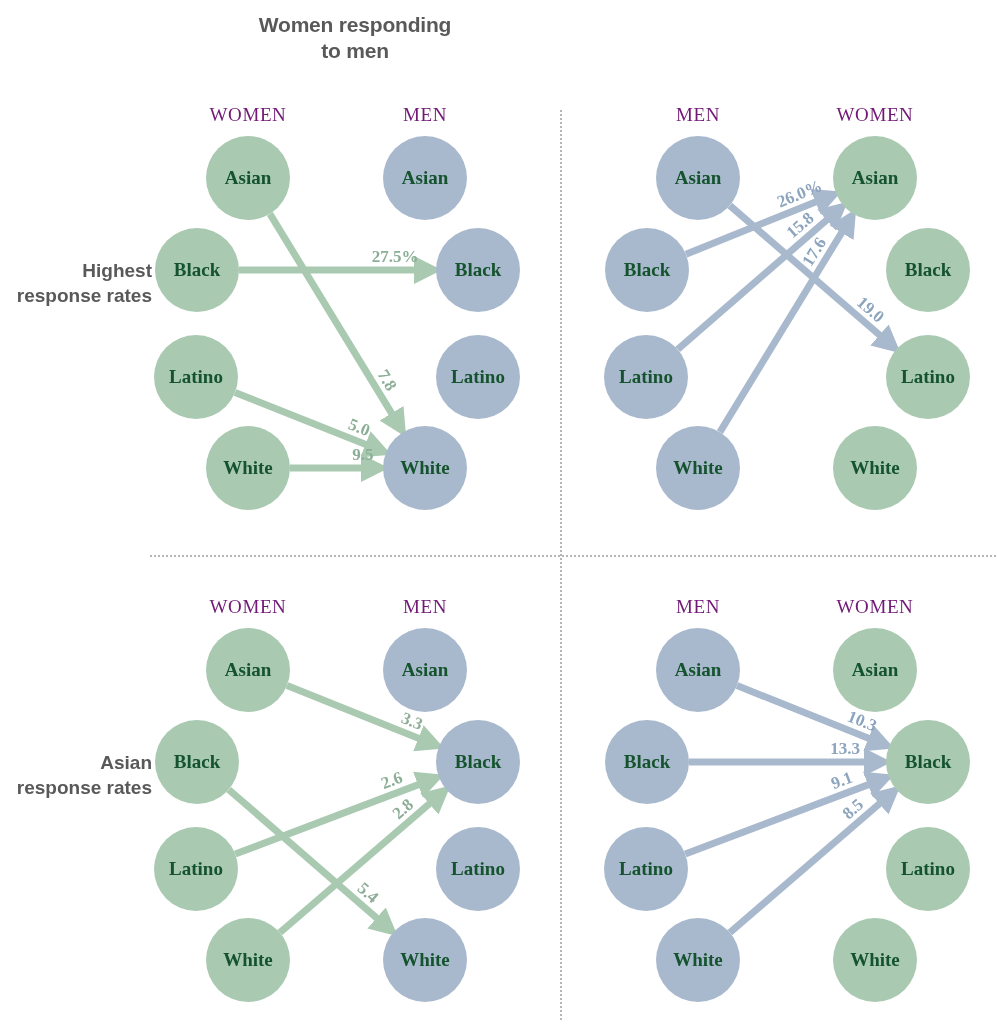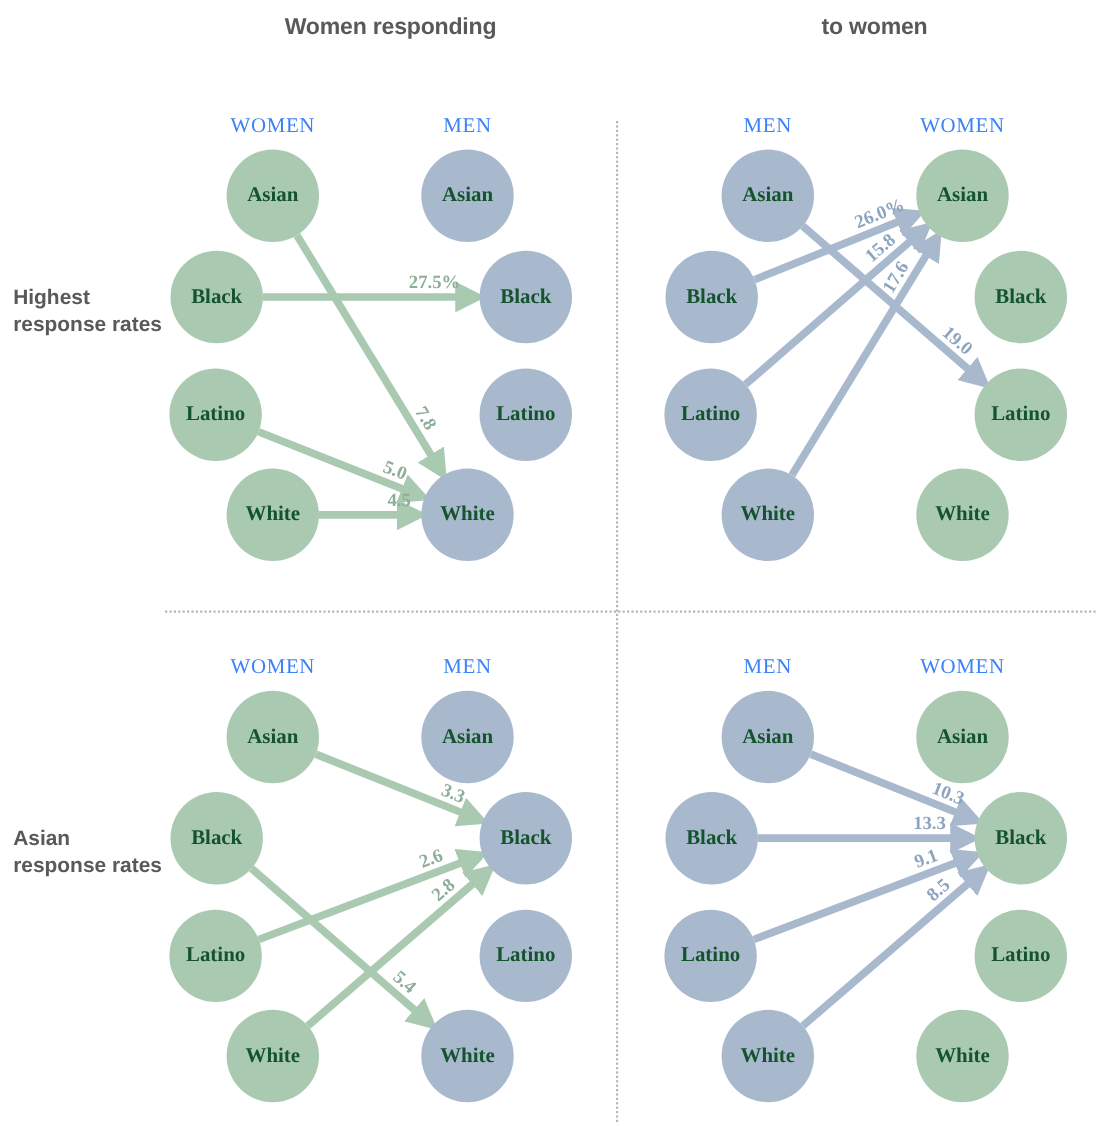--- a/index.html
+++ b/index.html
@@ -31,26 +31,27 @@
   }
   .row-label {
     position: absolute;
     font-family: "Liberation Sans", sans-serif;
     font-weight: bold;
     font-size: 19px;
     line-height: 25px;
     color: #595959;
     left: 12px;
     width: 140px;
+    text-align: right;
   }
   .col-caption {
     position: absolute;
     font-family: "Liberation Serif", serif;
     font-size: 19px;
-    color: #3b82f6;
+    color: #701a75;
     text-align: center;
     letter-spacing: 0.6px;
   }
   .divider-v {
     position: absolute;
     border-left: 2px dotted #b6b6b6;
   }
   .divider-h {
     position: absolute;
     border-top: 2px dotted #b6b6b6;
@@ -88,23 +89,23 @@
   .edge-label.green { color: #8cae97; }
   .edge-label.blue  { color: #8ca4be; }
 </style>
 </head>
 <body>
 
 <div id="root">
 
   <div class="panel-title" id="title-0" style="left:150px; top:12px; width:410px;">
     <div>Women responding</div>
+    <div>to men</div>
   </div>
   <div class="panel-title" id="title-1" style="left:600px; top:12px; width:390px;">
-    <div>to women</div>
   </div>
 
   <div class="row-label" style="top:258px;">Highest response rates</div>
   <div class="row-label" style="top:750px;">Asian response rates</div>
 
   <div class="divider-v" style="left:560px; top:110px; height:910px;"></div>
   <div class="divider-h" style="left:150px; top:555px; width:846px;"></div>
 
   <svg class="graph" viewBox="0 0 997 1024" xmlns="http://www.w3.org/2000/svg">
     <defs>
@@ -142,21 +143,21 @@
       <div class="node-circle green" style="left: 155px; top: 228px; width: 84px; height: 84px;">Black</div>
       <div class="node-circle green" style="left: 154px; top: 335px; width: 84px; height: 84px;">Latino</div>
       <div class="node-circle green" style="left: 206px; top: 426px; width: 84px; height: 84px;">White</div>
       <div class="node-circle blue" style="left: 383px; top: 136px; width: 84px; height: 84px;">Asian</div>
       <div class="node-circle blue" style="left: 436px; top: 228px; width: 84px; height: 84px;">Black</div>
       <div class="node-circle blue" style="left: 436px; top: 335px; width: 84px; height: 84px;">Latino</div>
       <div class="node-circle blue" style="left: 383px; top: 426px; width: 84px; height: 84px;">White</div>
       <div class="edge-label green" style="left: 0px; top: 0px; transform: translate(-50%, -50%) translate(386.734px, 380.352px) rotate(58.6024deg);">7.8</div>
       <div class="edge-label green" style="left: 0px; top: 0px; transform: translate(-50%, -50%) translate(395px, 257px) rotate(0deg);">27.5%</div>
       <div class="edge-label green" style="left: 0px; top: 0px; transform: translate(-50%, -50%) translate(359.095px, 427.822px) rotate(21.6719deg);">5.0</div>
-      <div class="edge-label green" style="left: 0px; top: 0px; transform: translate(-50%, -50%) translate(362.8px, 455px) rotate(0deg);">4.5</div>
+      <div class="edge-label green" style="left: 0px; top: 0px; transform: translate(-50%, -50%) translate(362.8px, 455px) rotate(0deg);">9.5</div>
       <div class="col-caption" style="left: 608px; top: 104px; width: 180px;">MEN</div>
       <div class="col-caption" style="left: 785px; top: 104px; width: 180px;">WOMEN</div>
       <div class="node-circle blue" style="left: 656px; top: 136px; width: 84px; height: 84px;">Asian</div>
       <div class="node-circle blue" style="left: 605px; top: 228px; width: 84px; height: 84px;">Black</div>
       <div class="node-circle blue" style="left: 604px; top: 335px; width: 84px; height: 84px;">Latino</div>
       <div class="node-circle blue" style="left: 656px; top: 426px; width: 84px; height: 84px;">White</div>
       <div class="node-circle green" style="left: 833px; top: 136px; width: 84px; height: 84px;">Asian</div>
       <div class="node-circle green" style="left: 886px; top: 228px; width: 84px; height: 84px;">Black</div>
       <div class="node-circle green" style="left: 886px; top: 335px; width: 84px; height: 84px;">Latino</div>
       <div class="node-circle green" style="left: 833px; top: 426px; width: 84px; height: 84px;">White</div>

